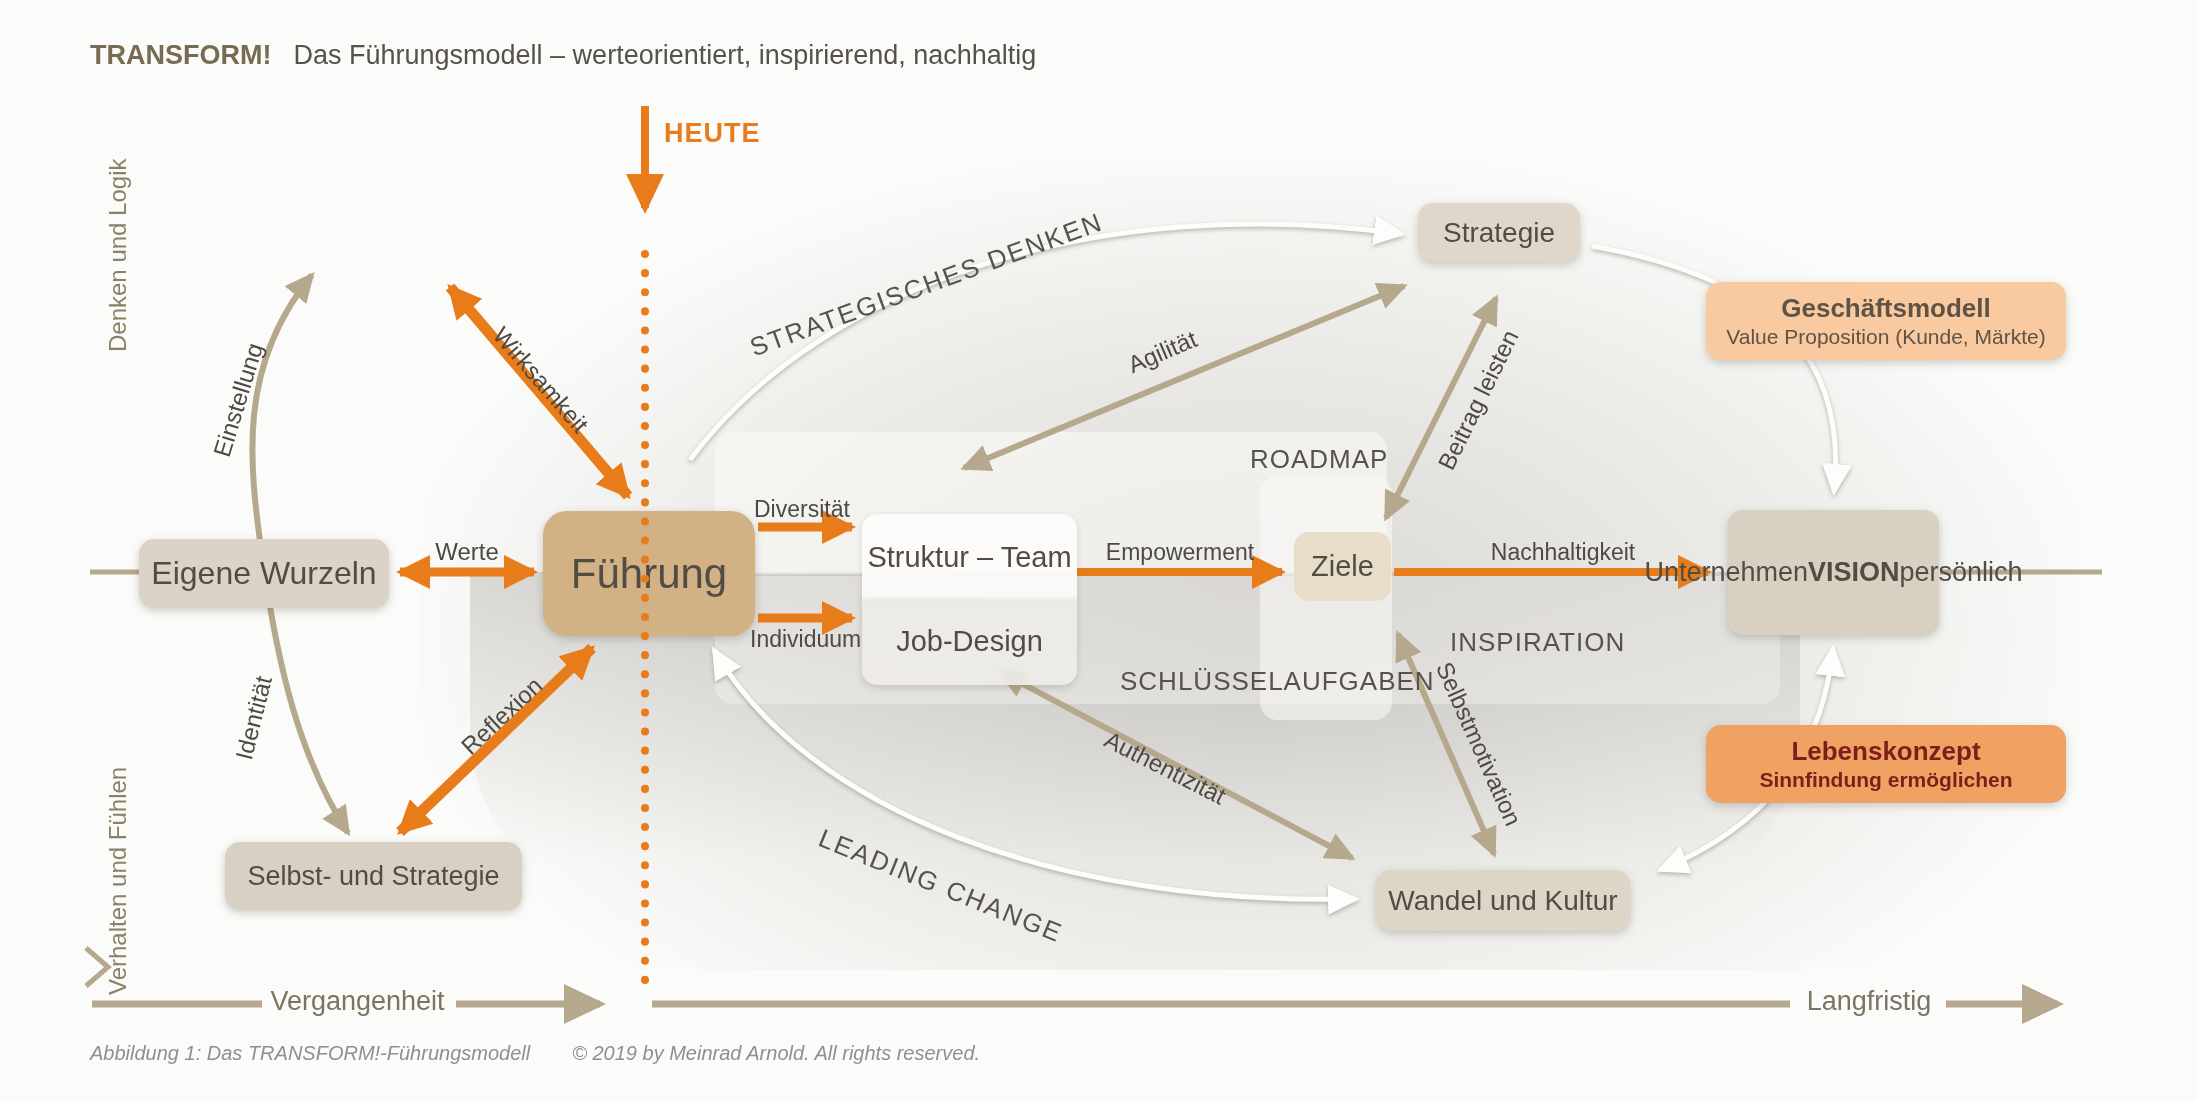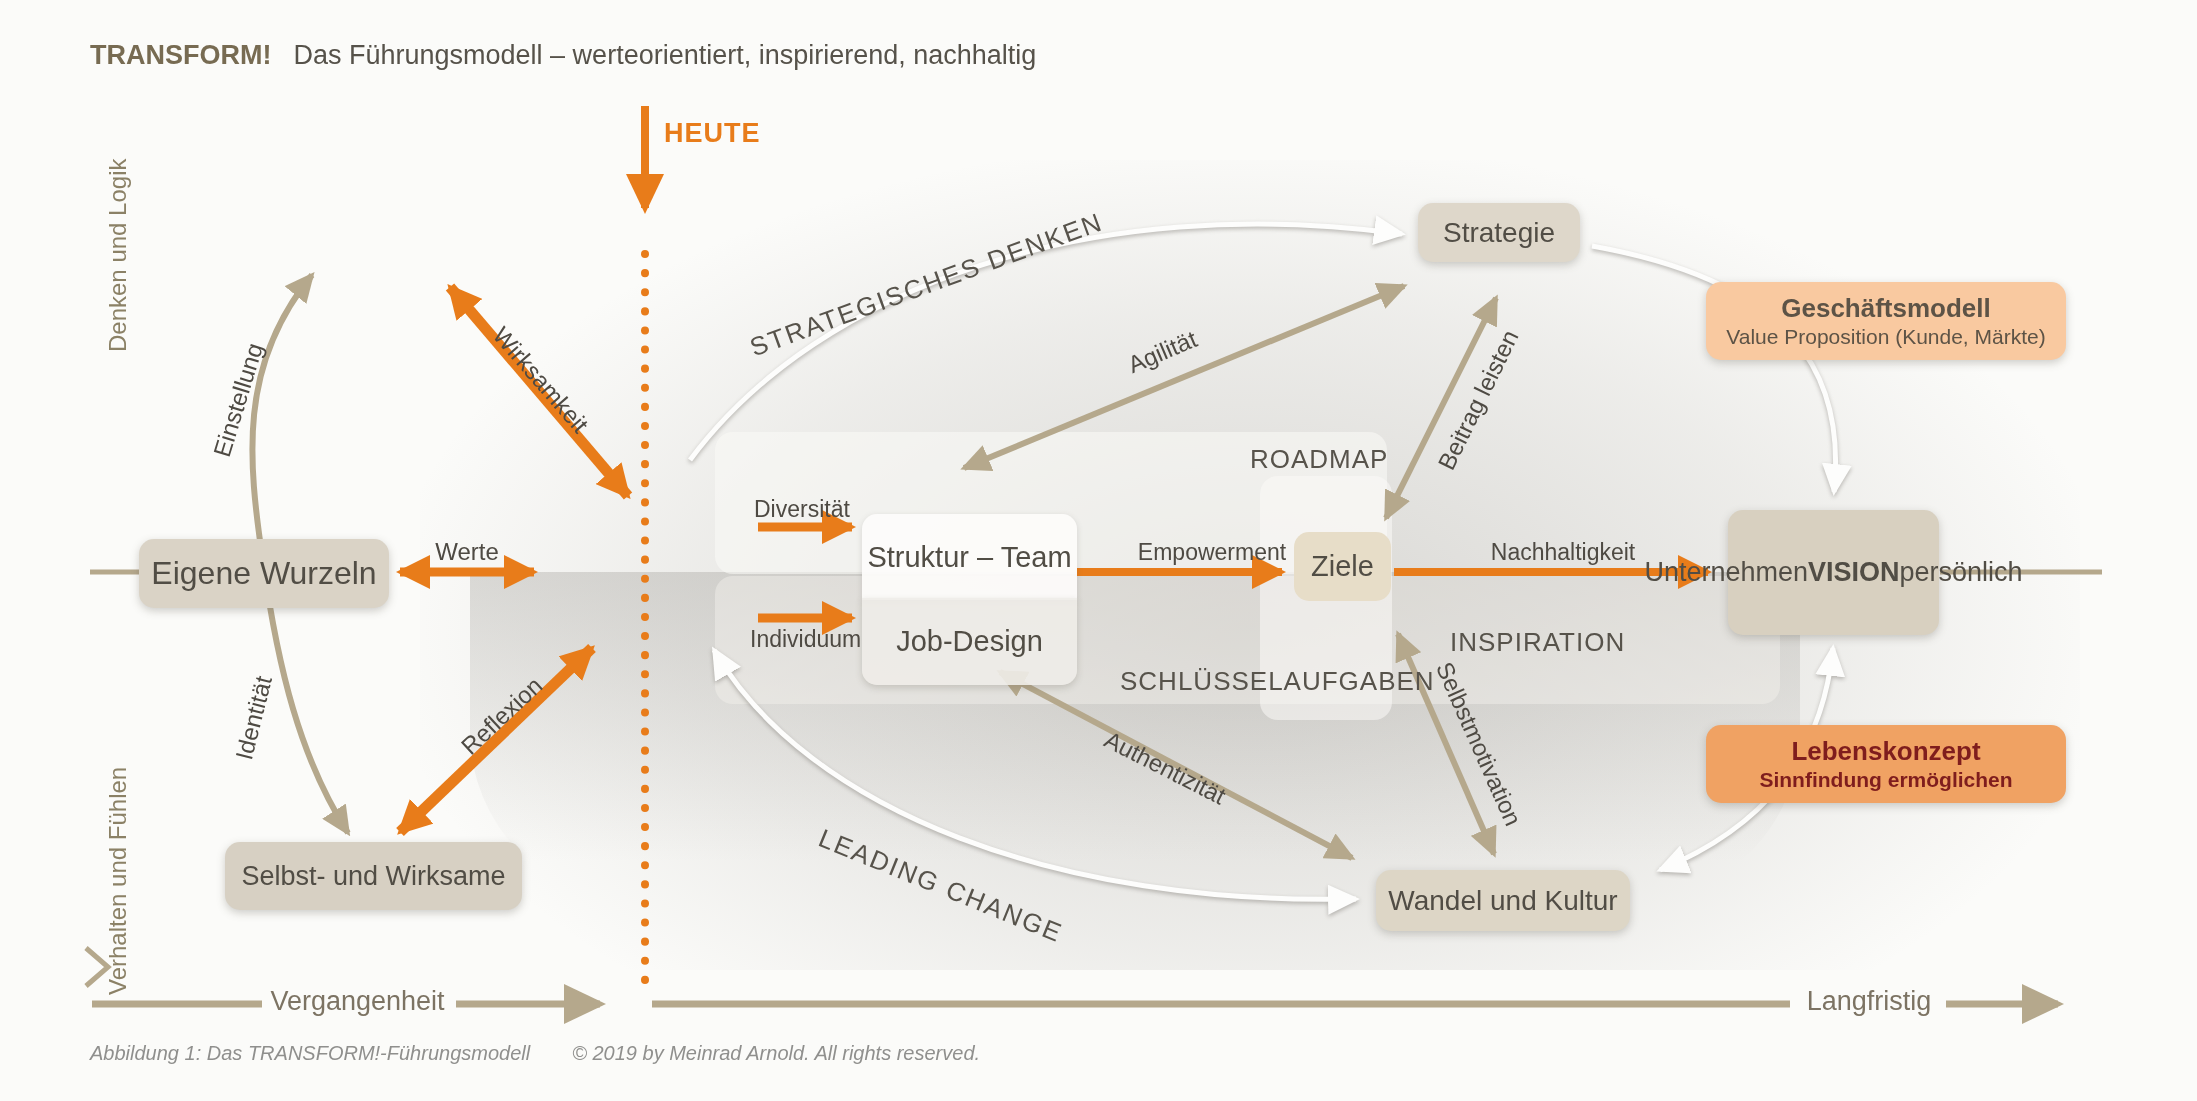--- a/index.html
+++ b/index.html
@@ -88,23 +88,26 @@
       <line stroke-width="8" x1="1077" y1="572" x2="1282" y2="572" marker-end="url(#aO)"></line>
       <line stroke-width="8" x1="1394" y1="572" x2="1708" y2="572" marker-end="url(#aO)"></line>
     </g>
   </svg>
 
 
   <div class="node" style="left:139px; top:539px; width:250px; height:69px; background:#dad3c6; font-size:32px;">
     <span>Eigene Wurzeln</span>
   </div>
 
+  <div class="node" style="left:543px; top:511px; width:212px; height:125px; background:#d2b184; border-radius:24px; font-size:42px;">
+    <span>Führung</span>
+  </div>
 
   <div class="node" style="left:225px; top:842px; width:297px; height:68px; background:#d7d0c3; font-size:27px;">
-    <span>Selbst- und Wirksame</span>
+    <span>Selbst- und Strategie</span>
   </div>
 
   <div class="node" style="left:1418px; top:203px; width:162px; height:59px; background:#ded7ca; font-size:28px;">
     <span>Strategie</span>
   </div>
 
   <div class="node" style="left:862px; top:514px; width:215px; height:86px; background:rgba(252,251,250,.95);
               border-radius:15px 15px 0 0; font-size:29px; box-shadow:0 2px 6px rgba(90,85,75,.18);">
     <span>Struktur – Team</span>
   </div>
@@ -161,21 +164,21 @@
   <div class="zone" style="left:1450px; top:627px; font-size:26px; letter-spacing:1px;">INSPIRATION</div>
   <div class="zone" style="left:1120px; top:666px; font-size:26px; letter-spacing:1px;">SCHLÜSSELAUFGABEN</div>
 
   <div class="lbl" style="left:468px; top:366px; width:145px; text-align:center; font-size:24px; transform:rotate(49deg);">Wirksamkeit</div>
   <div class="lbl" style="left:176px; top:386px; width:125px; text-align:center; font-size:24px; transform:rotate(-73deg);">Einstellung</div>
   <div class="lbl" style="left:204px; top:704px; width:100px; text-align:center; font-size:24px; transform:rotate(-76deg);">Identität</div>
   <div class="lbl" style="left:417px; top:538px; width:100px; text-align:center; font-size:24px;">Werte</div>
   <div class="lbl" style="left:442px; top:702px; width:120px; text-align:center; font-size:24px; transform:rotate(-43deg);">Reflexion</div>
   <div class="lbl" style="left:754px; top:496px; font-size:23px;">Diversität</div>
   <div class="lbl" style="left:750px; top:626px; font-size:23px;">Individuum</div>
-  <div class="lbl" style="left:1100px; top:539px; width:160px; text-align:center; font-size:23px;margin-left:32px;">Empowerment</div>
+  <div class="lbl" style="left:1100px; top:539px; width:160px; text-align:center; font-size:23px;">Empowerment</div>
   <div class="lbl" style="left:1468px; top:539px; width:190px; text-align:center; font-size:23px;">Nachhaltigkeit</div>
   <div class="lbl" style="left:1110px; top:338px; width:105px; text-align:center; font-size:24px; transform:rotate(-23deg);">Agilität</div>
   <div class="lbl" style="left:1396px; top:386px; width:165px; text-align:center; font-size:24px; transform:rotate(-64deg);">Beitrag leisten</div>
   <div class="lbl" style="left:1386px; top:730px; width:185px; text-align:center; font-size:24px; transform:rotate(66deg);">Selbstmotivation</div>
   <div class="lbl" style="left:1090px; top:754px; width:150px; text-align:center; font-size:24px; transform:rotate(27deg);">Authentizität</div>
 
   <div class="caption" style="left:90px; top:1042px;">
     <span>Abbildung 1: Das TRANSFORM!-Führungsmodell</span>
     <span>© 2019 by Meinrad Arnold. All rights reserved.</span>
   </div>

